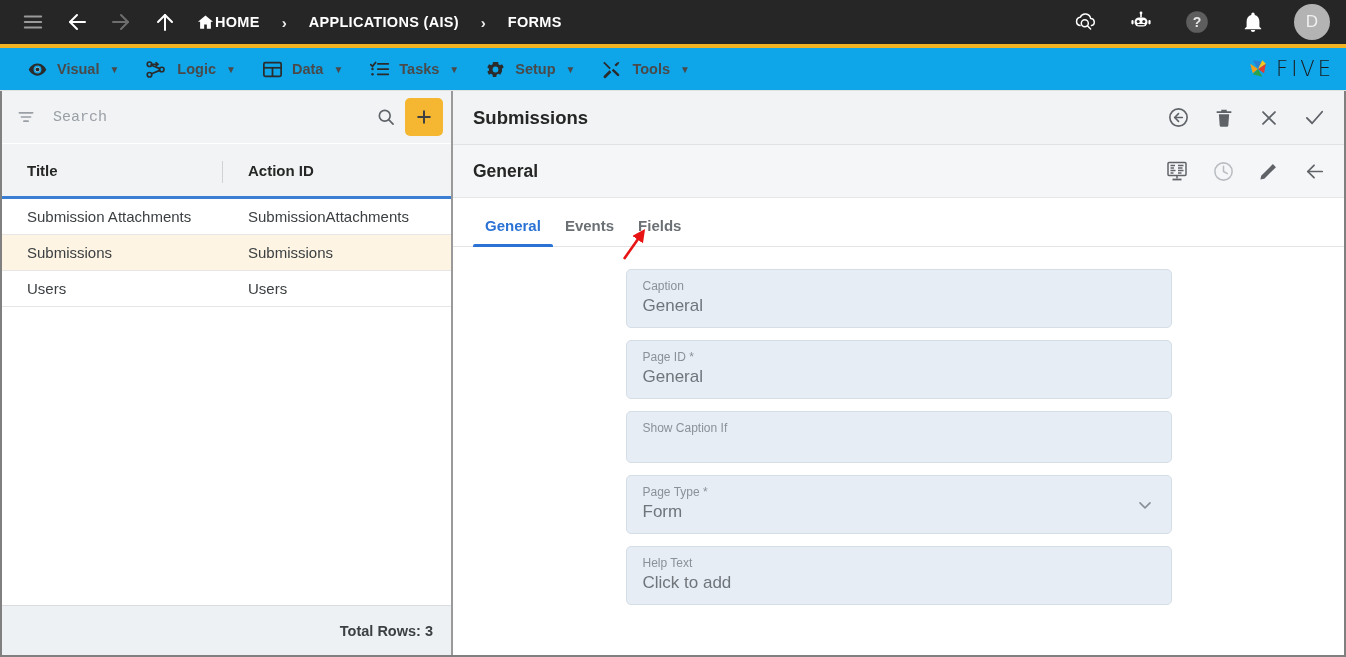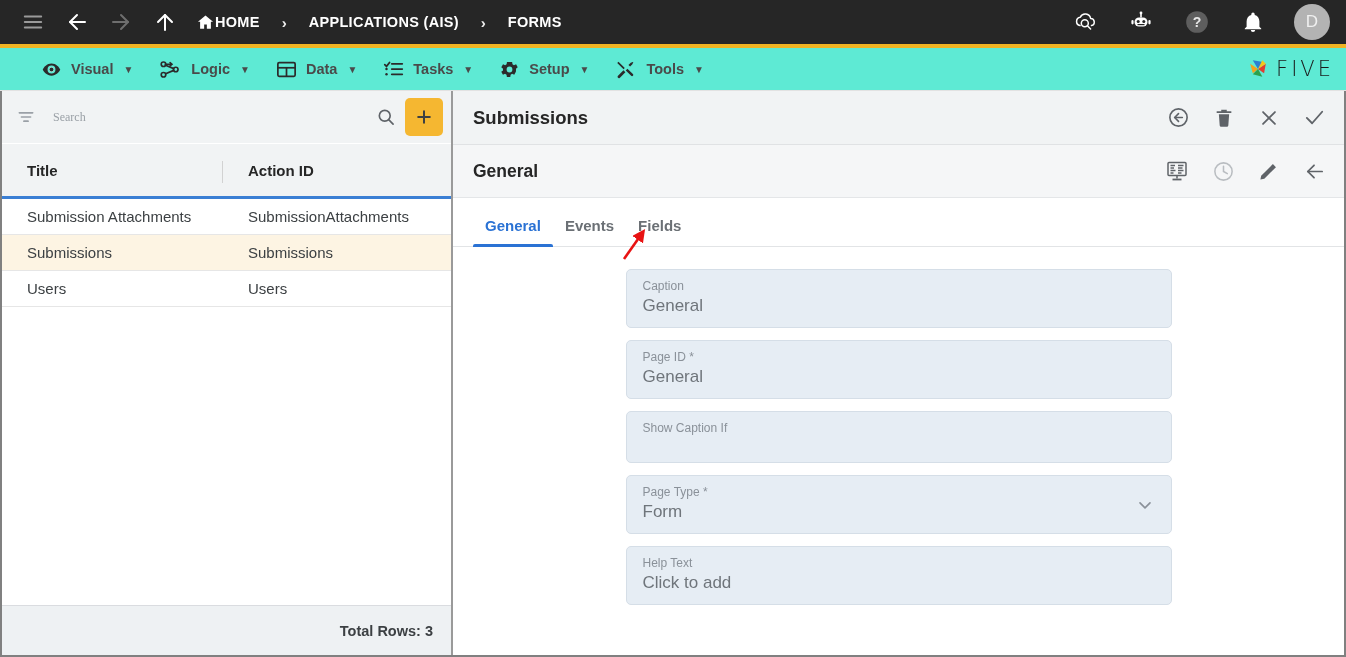--- a/index.html
+++ b/index.html
@@ -49,23 +49,23 @@
   .avatar {
     width: 36px; height: 36px; border-radius: 50%;
     background: #b3b3b3; color: #f0f0f0;
     display: flex; align-items: center; justify-content: center;
     font-size: 17px; font-weight: normal;
   }
 
   
   .menubar {
     height: 43px; flex: 0 0 43px;
-    background: #5eead4;
+    background: #0ea5e9;
     display: flex; align-items: center;
-    padding-left: 28px;
+    padding-left: 14px;
     border-bottom: 1px solid #e2e2e2;
     justify-content: flex-end;
   }
   .menu-item {
     display: flex; align-items: center; gap: 9px;
     padding: 0 13px; height: 100%;
     color: #4a4a4a; font-size: 14.5px; font-weight: bold;
     white-space: nowrap;
   }
   .menu-item .caret { font-size: 10px; margin-left: 1px; }
@@ -99,23 +99,23 @@
     height: 53px; flex: 0 0 53px;
     display: flex; align-items: center;
     background: #f1f3f4;
     padding: 0 8px 0 14px;
     border-bottom: 1px solid #ffffff;
   }
   .filter-ico { color: #9aa0a6; display:flex; }
   .search-input {
     flex: 1 1 auto;
     border: none; outline: none; background: transparent;
-    font-size: 12px; color: #5f6368;
+    font-size: 15px; color: #5f6368;
     padding-left: 17px;
-    font-family: Liberation Serif, serif;
+    font-family: Liberation Mono, monospace;
   }
   .search-input::placeholder { color: #9aa0a6; }
   .search-ico { color: #5f6368; display:flex; padding: 0 9px; }
   .add-btn {
     width: 38px; height: 38px; border-radius: 5px;
     background: #F5B731; border: none;
     display: flex; align-items: center; justify-content: center;
     color: #3c4043; cursor: pointer;
   }
   .thead {

